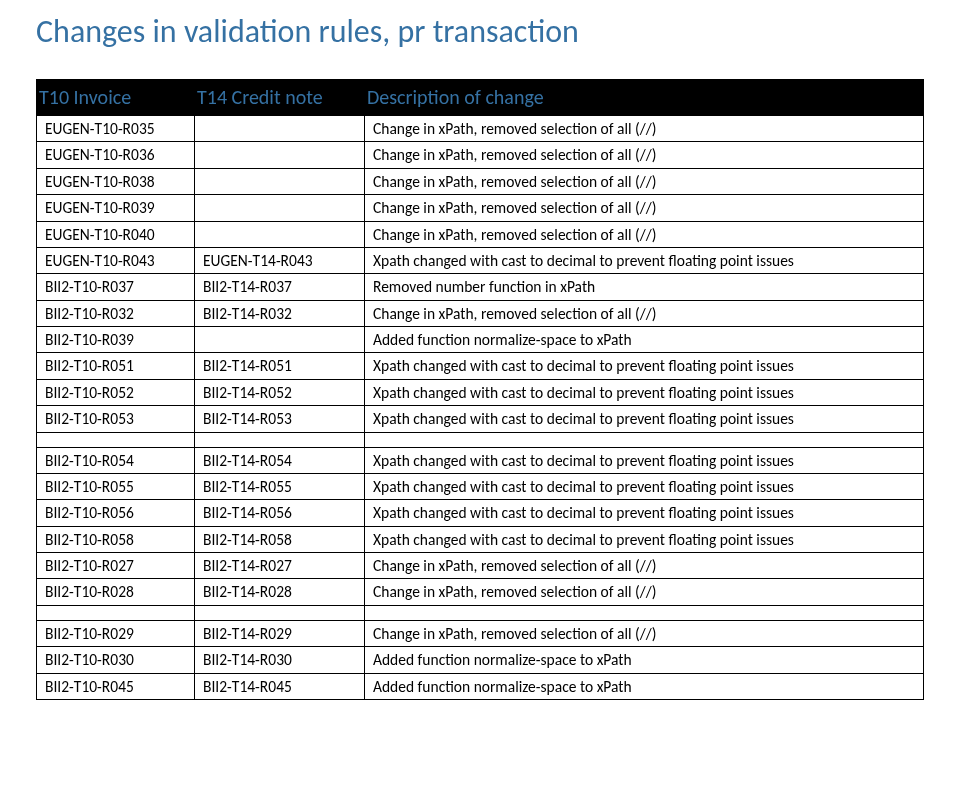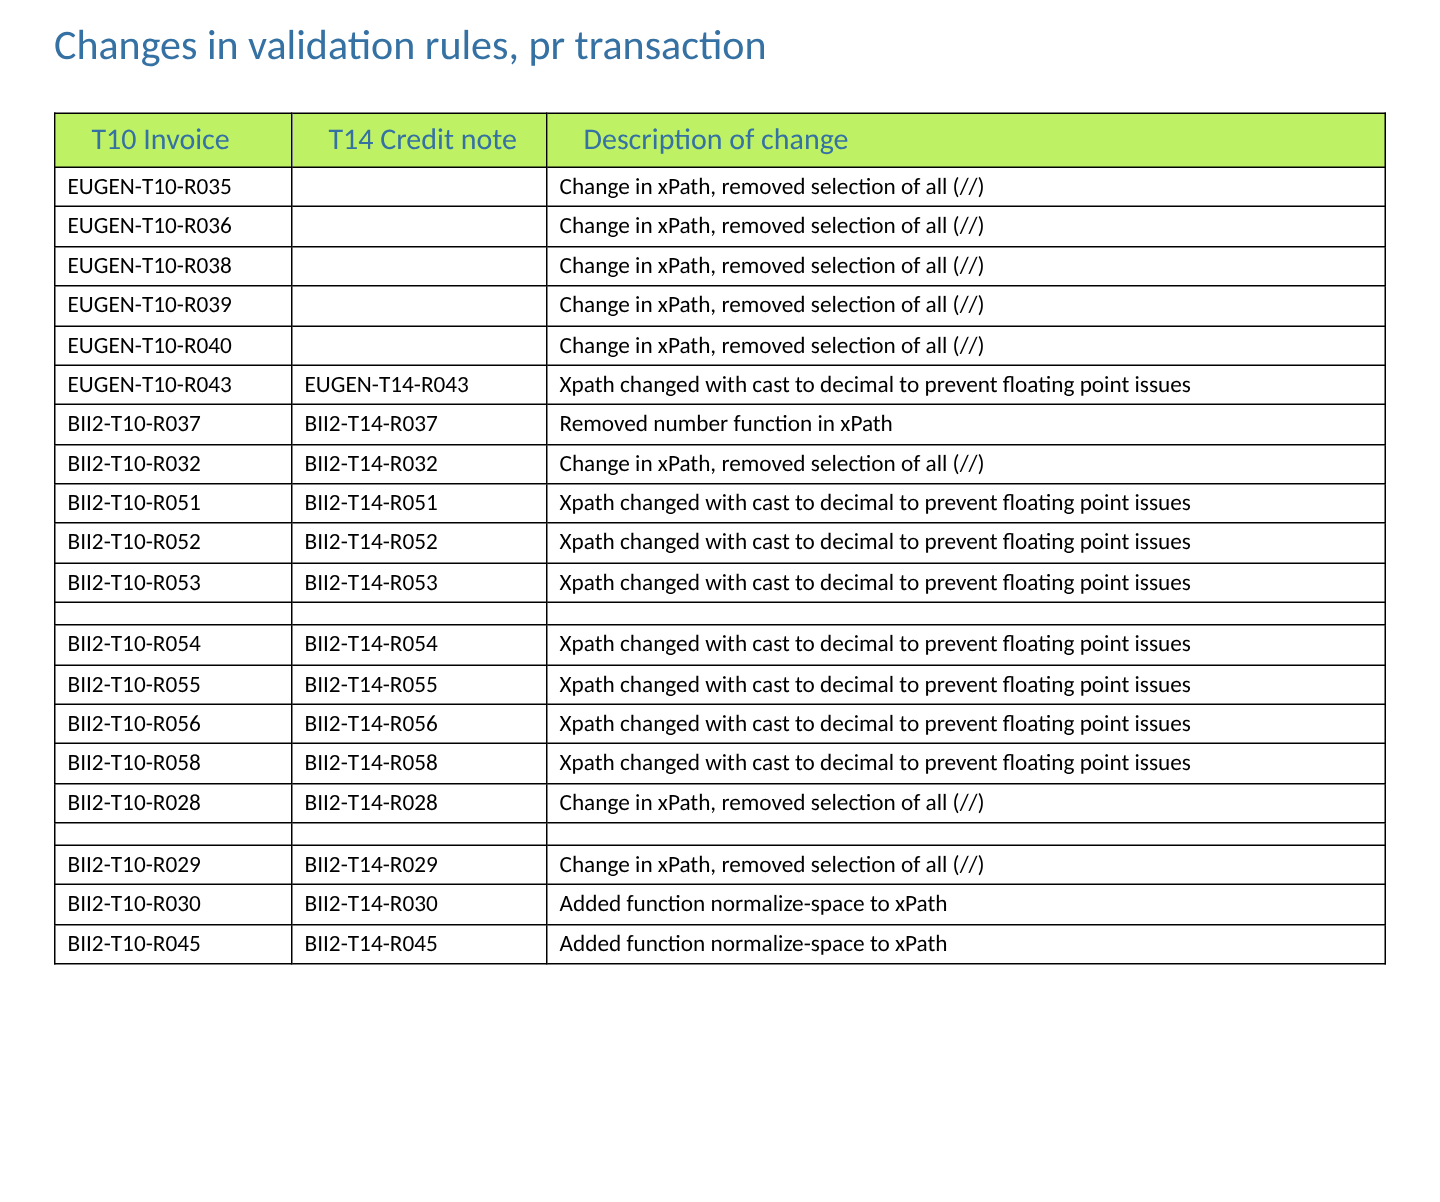--- a/index.html
+++ b/index.html
@@ -7,21 +7,21 @@
     padding: 0;
     width: 960px;
     background: #ffffff;
     font-family: Calibri, "Segoe UI", Arial, sans-serif;
     color: #000;
   }
   .page {
     padding: 12px 36px 24px 36px;
   }
   h1.title {
-    font-size: 28px;
+    font-size: 32px;
     font-weight: 400;
     color: #3571a3;
     margin: 0 0 28px 0;
   }
   table.tbl {
     border-collapse: collapse;
     width: 100%;
     table-layout: fixed;
   }
   table.tbl th,
@@ -29,25 +29,25 @@
     border: 1px solid #000;
     padding: 3px 8px 3px 8px;
     font-size: 15.5px;
     line-height: 1.25;
     vertical-align: top;
     text-align: left;
     overflow: hidden;
     white-space: nowrap;
   }
   table.tbl th {
-    background: #bef264;
+    background: #000000;
     color: #3571a3;
     font-weight: 400;
     font-size: 20px;
-    padding: 5px 24px;
+    padding: 5px 2px;
     margin-left: 24px;
   }
   col.c1 { width: 158px; }
   col.c2 { width: 170px; }
   col.c3 { width: auto; }
   .gap-row td {
     border-left: 1px solid #000;
     border-right: 1px solid #000;
     border-top: none;
     border-bottom: none;
@@ -109,20 +109,25 @@
           <td>BII2-T10-R037</td>
           <td>BII2-T14-R037</td>
           <td>Removed number function in xPath</td>
         </tr>
         <tr>
           <td>BII2-T10-R032</td>
           <td>BII2-T14-R032</td>
           <td>Change in xPath, removed selection of all (//)</td>
         </tr>
         <tr>
+          <td>BII2-T10-R039</td>
+          <td></td>
+          <td>Added function normalize-space to xPath</td>
+        </tr>
+        <tr>
           <td>BII2-T10-R051</td>
           <td>BII2-T14-R051</td>
           <td>Xpath changed with cast to decimal to prevent floating point issues</td>
         </tr>
         <tr>
           <td>BII2-T10-R052</td>
           <td>BII2-T14-R052</td>
           <td>Xpath changed with cast to decimal to prevent floating point issues</td>
         </tr>
         <tr>
@@ -149,20 +154,25 @@
           <td>BII2-T10-R056</td>
           <td>BII2-T14-R056</td>
           <td>Xpath changed with cast to decimal to prevent floating point issues</td>
         </tr>
         <tr>
           <td>BII2-T10-R058</td>
           <td>BII2-T14-R058</td>
           <td>Xpath changed with cast to decimal to prevent floating point issues</td>
         </tr>
         <tr>
+          <td>BII2-T10-R027</td>
+          <td>BII2-T14-R027</td>
+          <td>Change in xPath, removed selection of all (//)</td>
+        </tr>
+        <tr>
           <td>BII2-T10-R028</td>
           <td>BII2-T14-R028</td>
           <td>Change in xPath, removed selection of all (//)</td>
         </tr>
         <tr class="gap-row">
           <td></td>
           <td></td>
           <td></td>
         </tr>
         <tr>

